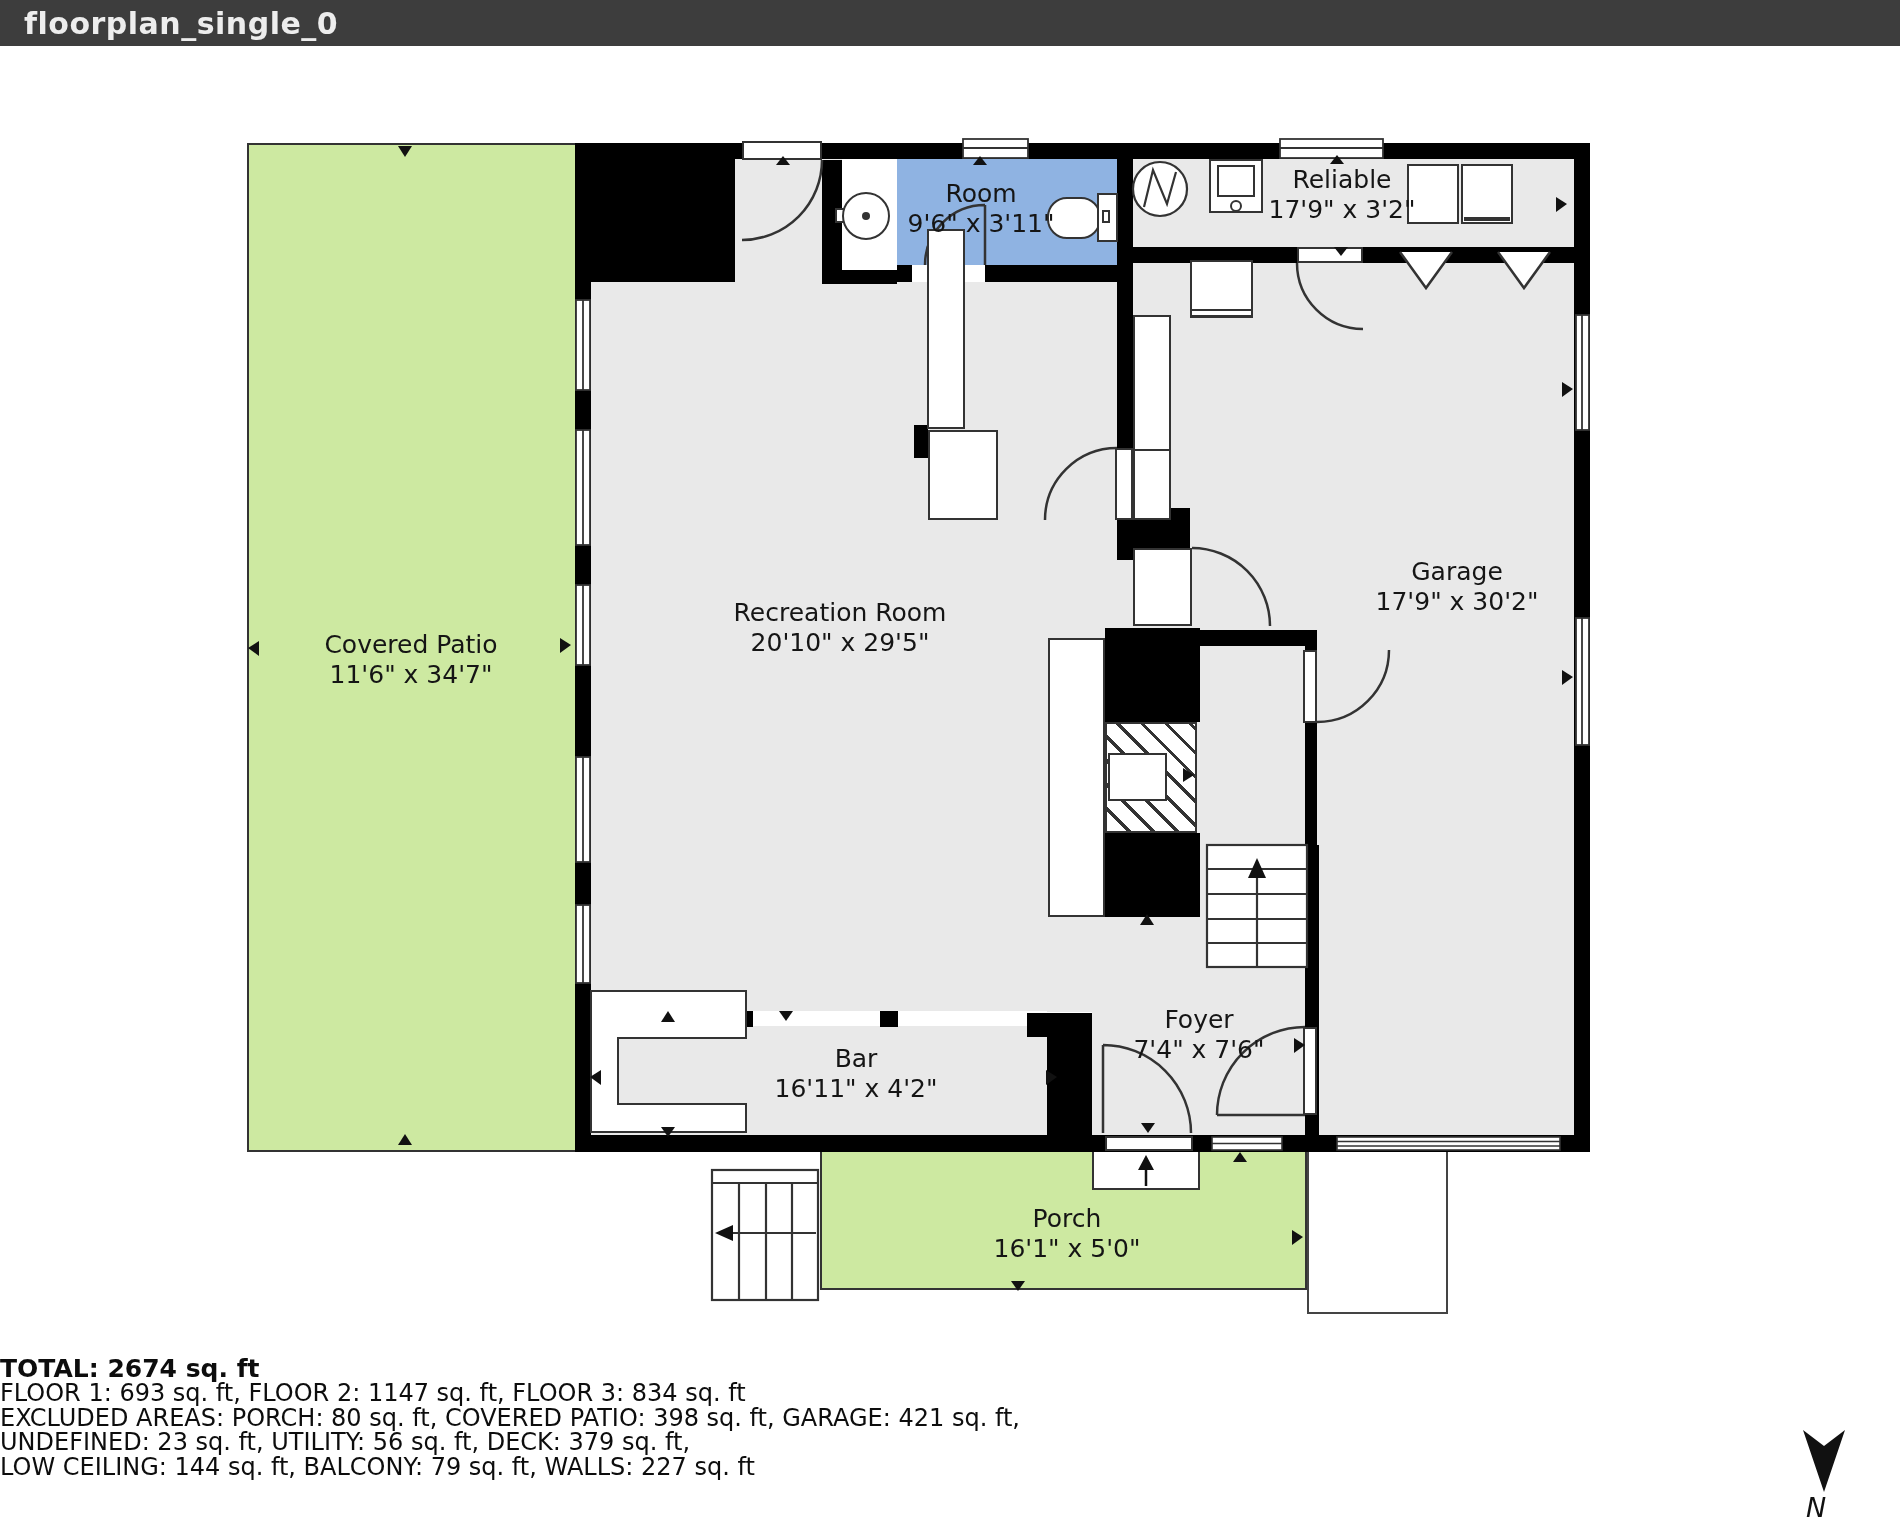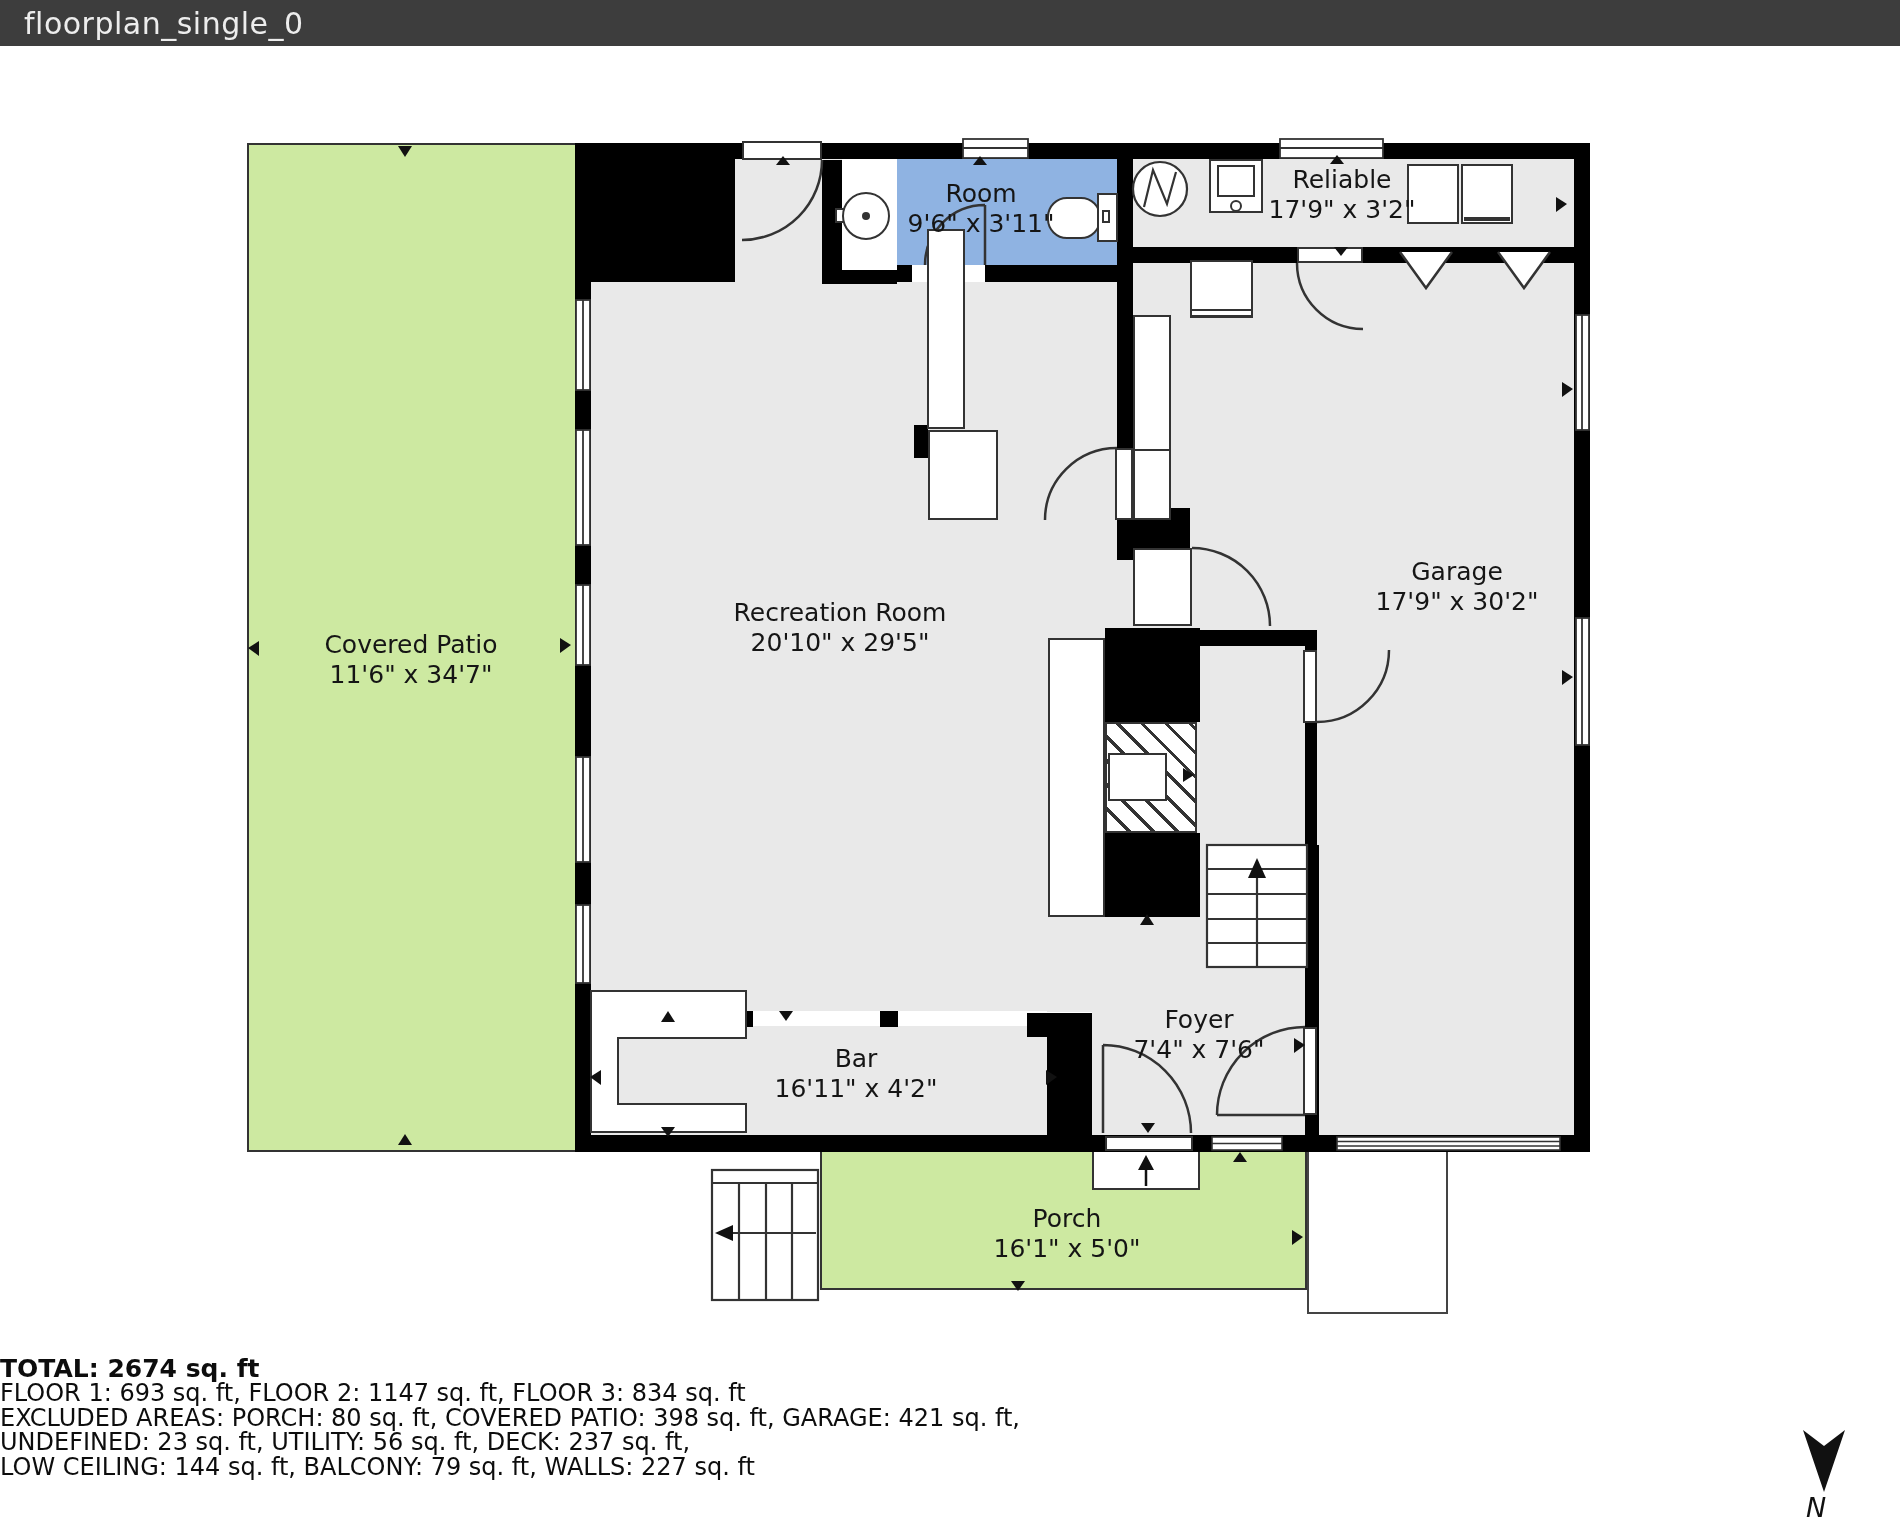--- a/index.html
+++ b/index.html
@@ -3,21 +3,21 @@
 <meta charset="utf-8">
 <style>
   :root{
     --wall:#000000; --gray:#e9e9e9; --green:#cde9a1; --blue:#8fb3e2;
     --titlebar:#3d3d3d; --line:#333333; --ink:#151515;
   }
   *{margin:0;padding:0;box-sizing:border-box;}
   html,body{background:#ffffff;}
   body{width:1900px;height:1535px;position:relative;font-family:"DejaVu Sans","Liberation Sans",sans-serif;overflow:hidden;}
   .titlebar{position:absolute;left:0;top:0;width:1900px;height:46px;background:var(--titlebar);display:flex;align-items:center;}
-  .titlebar .fname{color:#ededed;font-size:30px;font-weight:400;margin-left:24px;letter-spacing:.5px;}
+  .titlebar .fname{color:#ededed;font-size:30px;font-weight:700;margin-left:24px;letter-spacing:.5px;}
   .plan{position:absolute;left:0;top:0;width:1900px;height:1535px;}
   .abs{position:absolute;}
   .wall{position:absolute;background:var(--wall);}
   .gray{position:absolute;background:var(--gray);}
   .green{position:absolute;background:var(--green);}
   .blue{position:absolute;background:var(--blue);}
   .white{position:absolute;background:#ffffff;}
   .bordered{border:2.5px solid var(--line);}
   .thinbordered{border:2px solid var(--line);}
   .roomlabel{position:absolute;transform:translateX(-50%);text-align:center;color:var(--ink);font-size:25px;line-height:30px;white-space:nowrap;}
@@ -296,15 +296,15 @@
 </div>
 
 <div class="titlebar">
   <span class="fname">floorplan_single_0</span>
 </div>
 
 <div class="footer">
   <div class="total">TOTAL: 2674 sq. ft</div>
   <div class="ln">FLOOR 1: 693 sq. ft, FLOOR 2: 1147 sq. ft, FLOOR 3: 834 sq. ft</div>
   <div class="ln">EXCLUDED AREAS: PORCH: 80 sq. ft, COVERED PATIO: 398 sq. ft, GARAGE: 421 sq. ft,</div>
-  <div class="ln">UNDEFINED: 23 sq. ft, UTILITY: 56 sq. ft, DECK: 237 sq. ft,</div>
+  <div class="ln">UNDEFINED: 23 sq. ft, UTILITY: 56 sq. ft, DECK: 379 sq. ft,</div>
   <div class="ln">LOW CEILING: 144 sq. ft, BALCONY: 79 sq. ft, WALLS: 227 sq. ft</div>
 </div>
 
 </body></html>

